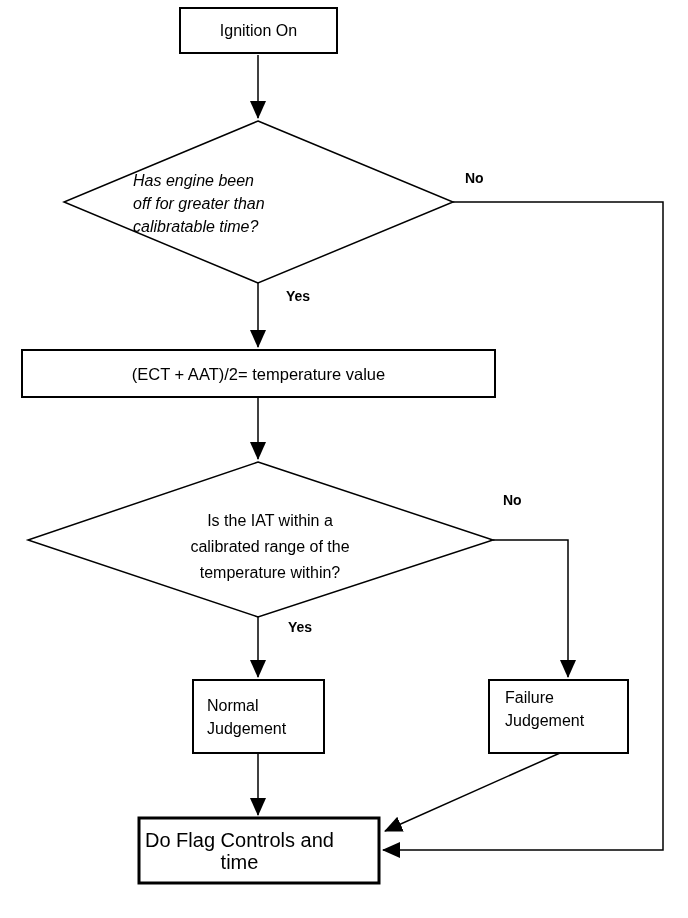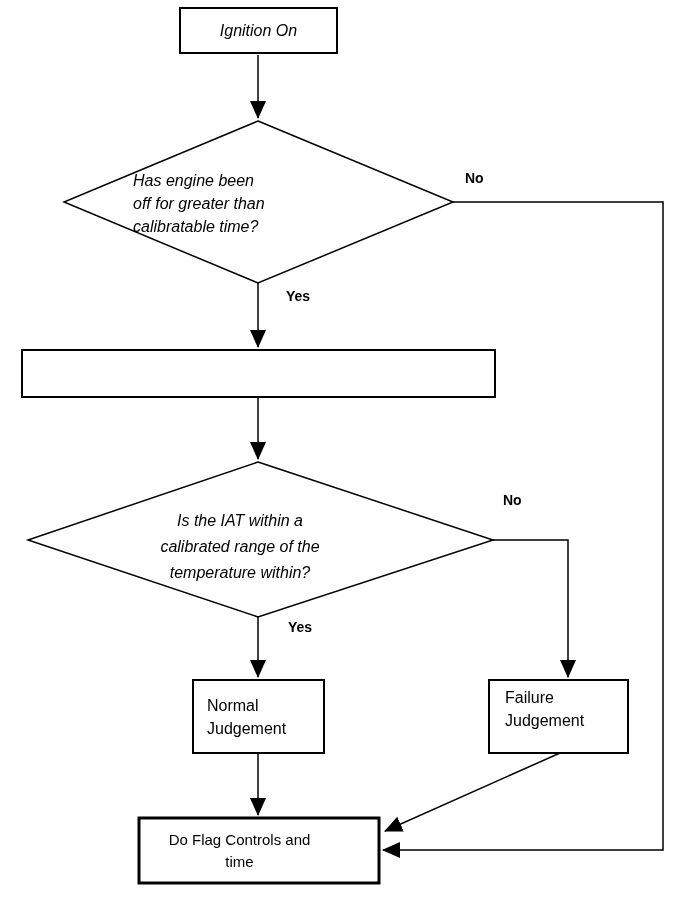--- a/index.html
+++ b/index.html
@@ -42,27 +42,27 @@
     text-align: left;
     box-sizing: border-box;
   }
   .branch-label {
     position: absolute;
     font-size: 14px;
     font-weight: bold;
     white-space: nowrap;
   }
   
-  .lbl-ignition   { left: 180px; top: 8px;   width: 157px; height: 45px; font-style: italic; }
+  .lbl-ignition   { left: 180px; top: 8px;   width: 157px; height: 45px; }
   .lbl-decision1  { left: 133px; top: 169px; width: 250px; text-align: left; line-height: 23px; font-style: italic; }
   .lbl-process1   { left: 22px;  top: 350px; width: 473px; height: 47px; font-size: 16.5px; }
-  .lbl-decision2  { left: 115px; top: 508px; width: 250px; text-align: center; line-height: 26px; font-style: italic; }
+  .lbl-decision2  { left: 145px; top: 508px; width: 250px; text-align: center; line-height: 26px; }
   .lbl-normal     { left: 193px; top: 680px; width: 122px; height: 73px; padding-left: 14px; line-height: 23px; }
   .lbl-failure    { left: 489px; top: 680px; width: 139px; height: 57px; padding-left: 16px; line-height: 23px; }
-  .lbl-end        { left: 139px; top: 818px; width: 201px; height: 65px; font-size: 15px; }
+  .lbl-end        { left: 139px; top: 818px; width: 201px; height: 65px; font-size: 20px; }
   .lbl-yes1       { left: 286px; top: 288px; }
   .lbl-no1        { left: 465px; top: 170px; }
   .lbl-yes2       { left: 288px; top: 619px; }
   .lbl-no2        { left: 503px; top: 492px; }
 </style>
 </head>
 <body>
 
 <div class="stage">
 
@@ -94,20 +94,23 @@
   <div class="label center-in-box lbl-ignition">
     <div>Ignition On</div>
   </div>
 
   <div class="label lbl-decision1">
     <div>Has engine been</div>
     <div>off for greater than</div>
     <div>calibratable time?</div>
   </div>
 
+  <div class="label center-in-box lbl-process1">
+    <div>(ECT + AAT)/2= temperature value</div>
+  </div>
 
   <div class="label lbl-decision2">
     <div>Is the IAT within a</div>
     <div>calibrated range of the</div>
     <div>temperature within?</div>
   </div>
 
   <div class="label left-in-box lbl-normal">
     <div>Normal</div>
     <div>Judgement</div>

